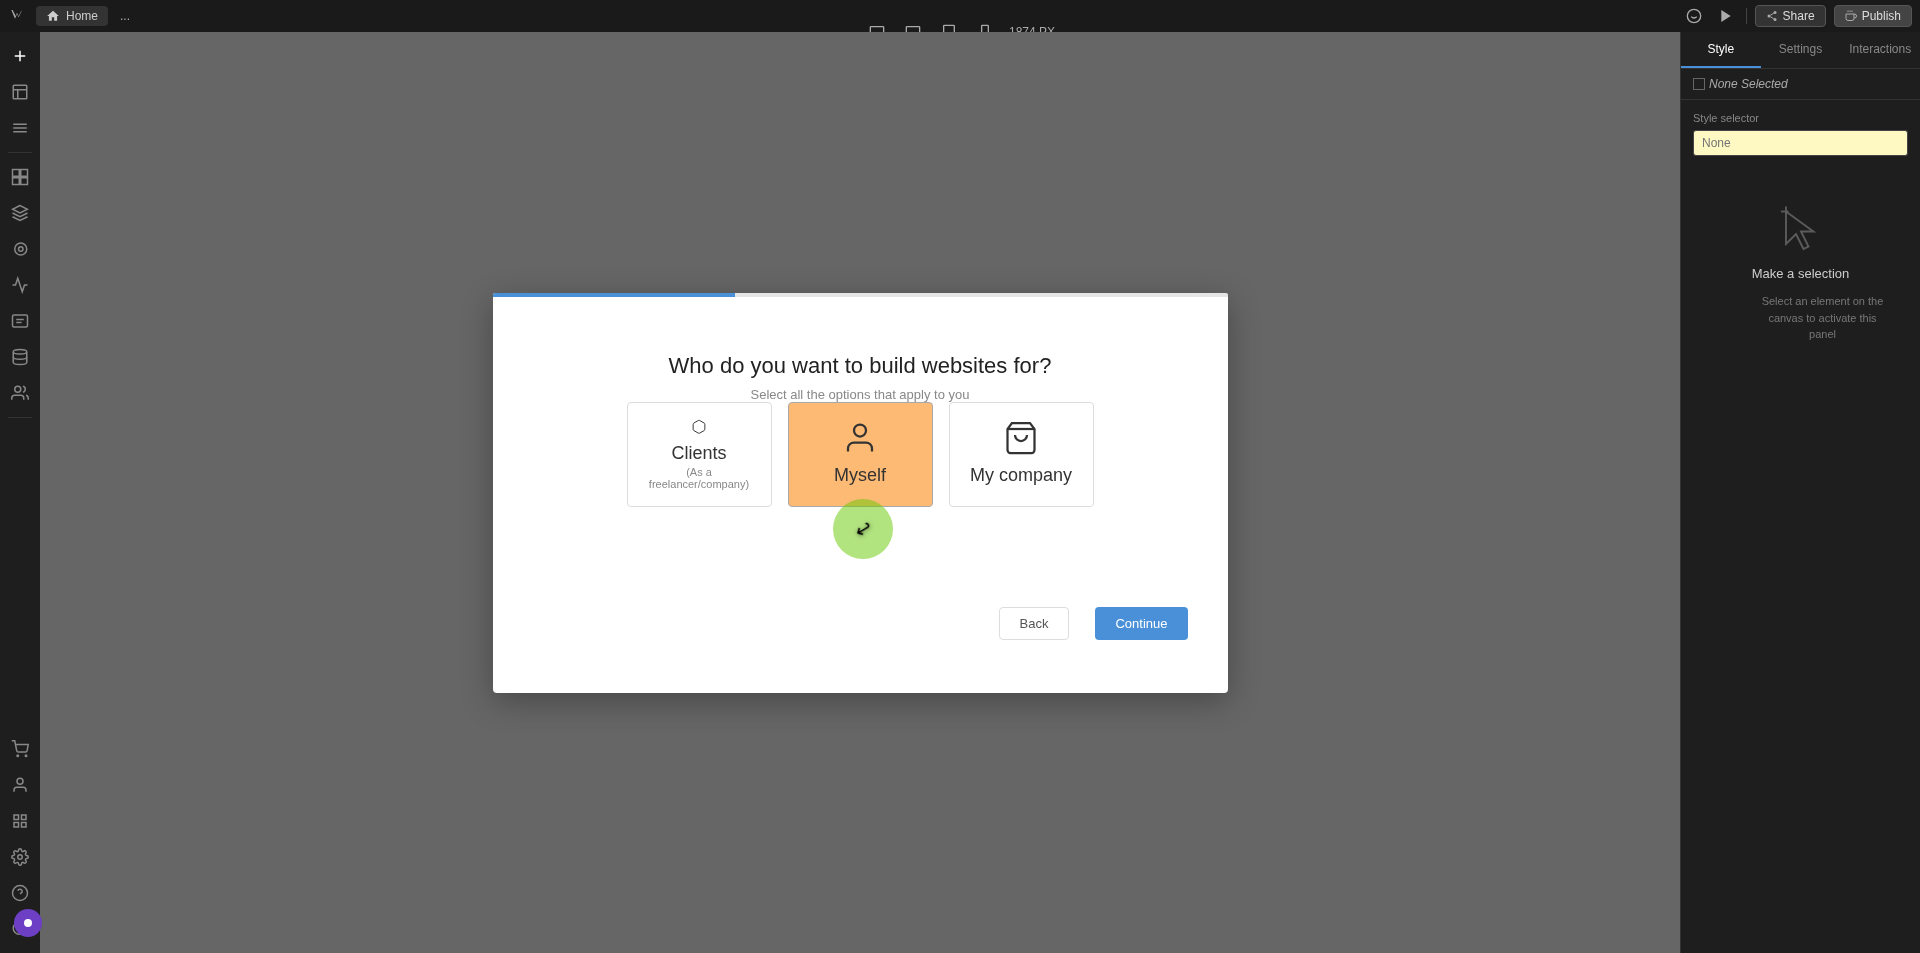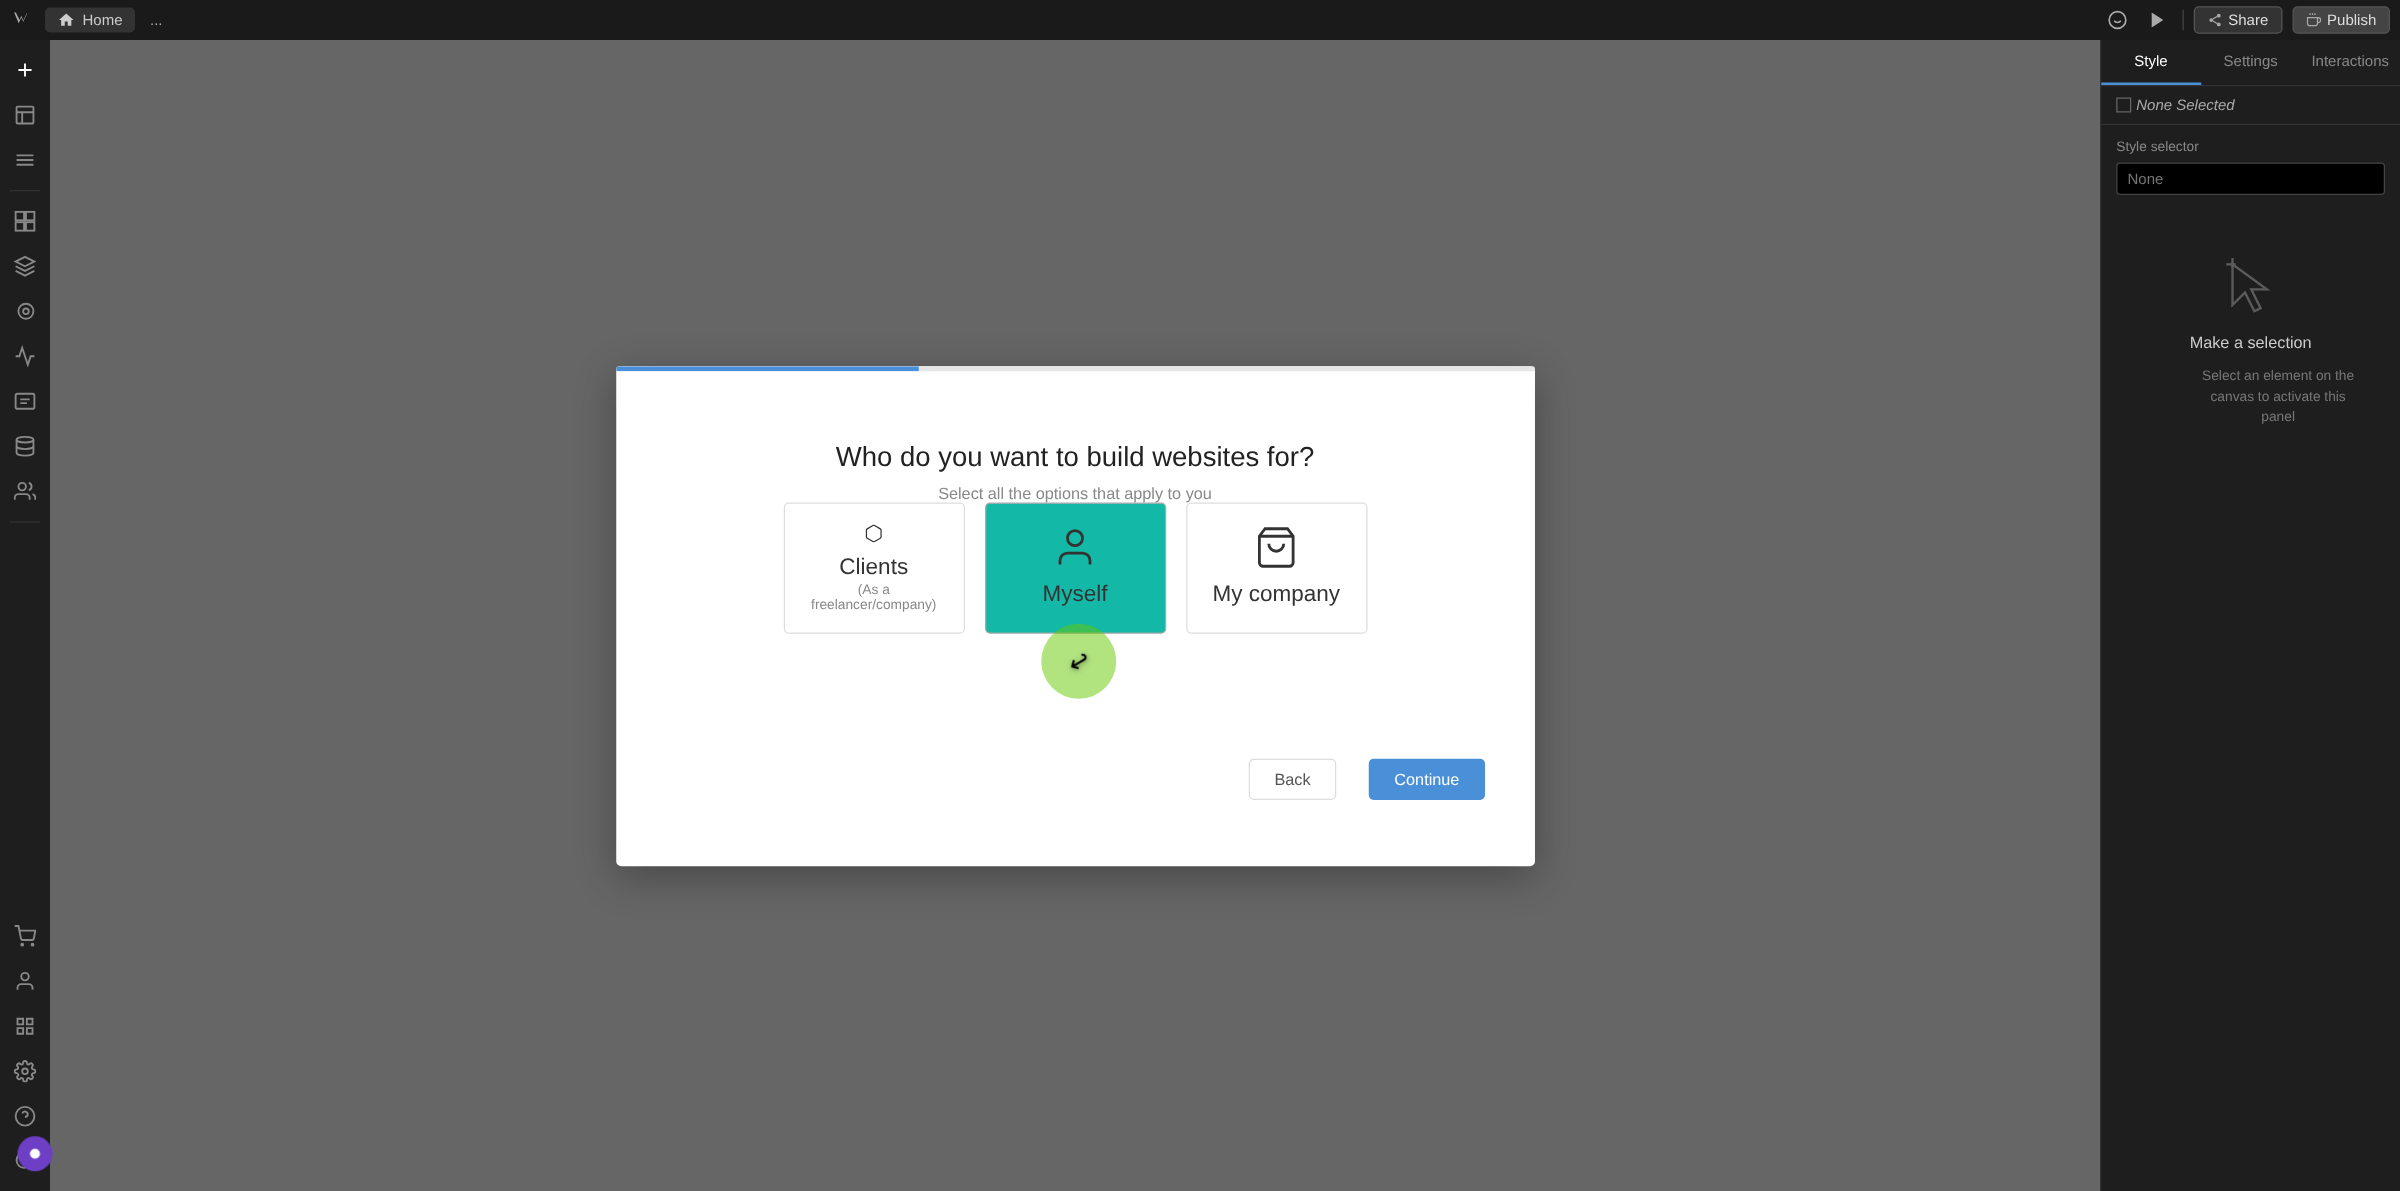--- a/index.html
+++ b/index.html
@@ -3,20 +3,21 @@
   <meta charset="utf-8">
   <style>
     * { box-sizing: border-box; margin: 0; padding: 0; }
     body { font-family: -apple-system, BlinkMacSystemFont, 'Segoe UI', sans-serif; background: #3a3a3a; width: 1920px; height: 953px; overflow: hidden; display: flex; flex-direction: column; }
 
     
     .top-bar {
       height: 32px;
       background: #1a1a1a;
       display: flex;
+      align-items: center;
       justify-content: space-between;
       padding: 0 8px;
       flex-shrink: 0;
     }
     .top-bar-left { display: flex; align-items: center; gap: 8px; }
     .top-bar-right { display: flex; align-items: center; gap: 8px; margin-left: auto; }
 
     .home-tab {
       display: flex; align-items: center; gap: 6px;
       background: #333; border-radius: 4px; padding: 3px 10px;
@@ -136,21 +137,21 @@
       flex-direction: column;
       align-items: center;
       justify-content: center;
       cursor: pointer;
       gap: 8px;
       padding: 16px;
       background: white;
       transition: border-color 0.2s;
     }
     .option-card.selected {
-      background: #14b8a6;
+      background: #fdba74;
       border-color: #aaa;
     }
     .option-card-label {
       font-size: 18px;
       color: #333;
       text-align: center;
       line-height: 1.3;
     }
     .option-card-sublabel {
       font-size: 11px;
@@ -249,21 +250,21 @@
       color: #aaa;
       font-size: 12px;
     }
     .style-selector-label {
       color: #888;
       font-size: 11px;
       margin-bottom: 6px;
     }
     .style-selector-input {
       width: 100%;
-      background: #000000;
+      background: #fef9c3;
       border: 1px solid #444;
       border-radius: 3px;
       color: #888;
       font-size: 12px;
       padding: 5px 8px;
     }
     .make-selection-area {
       display: flex;
       flex-direction: column;
       align-items: center;

